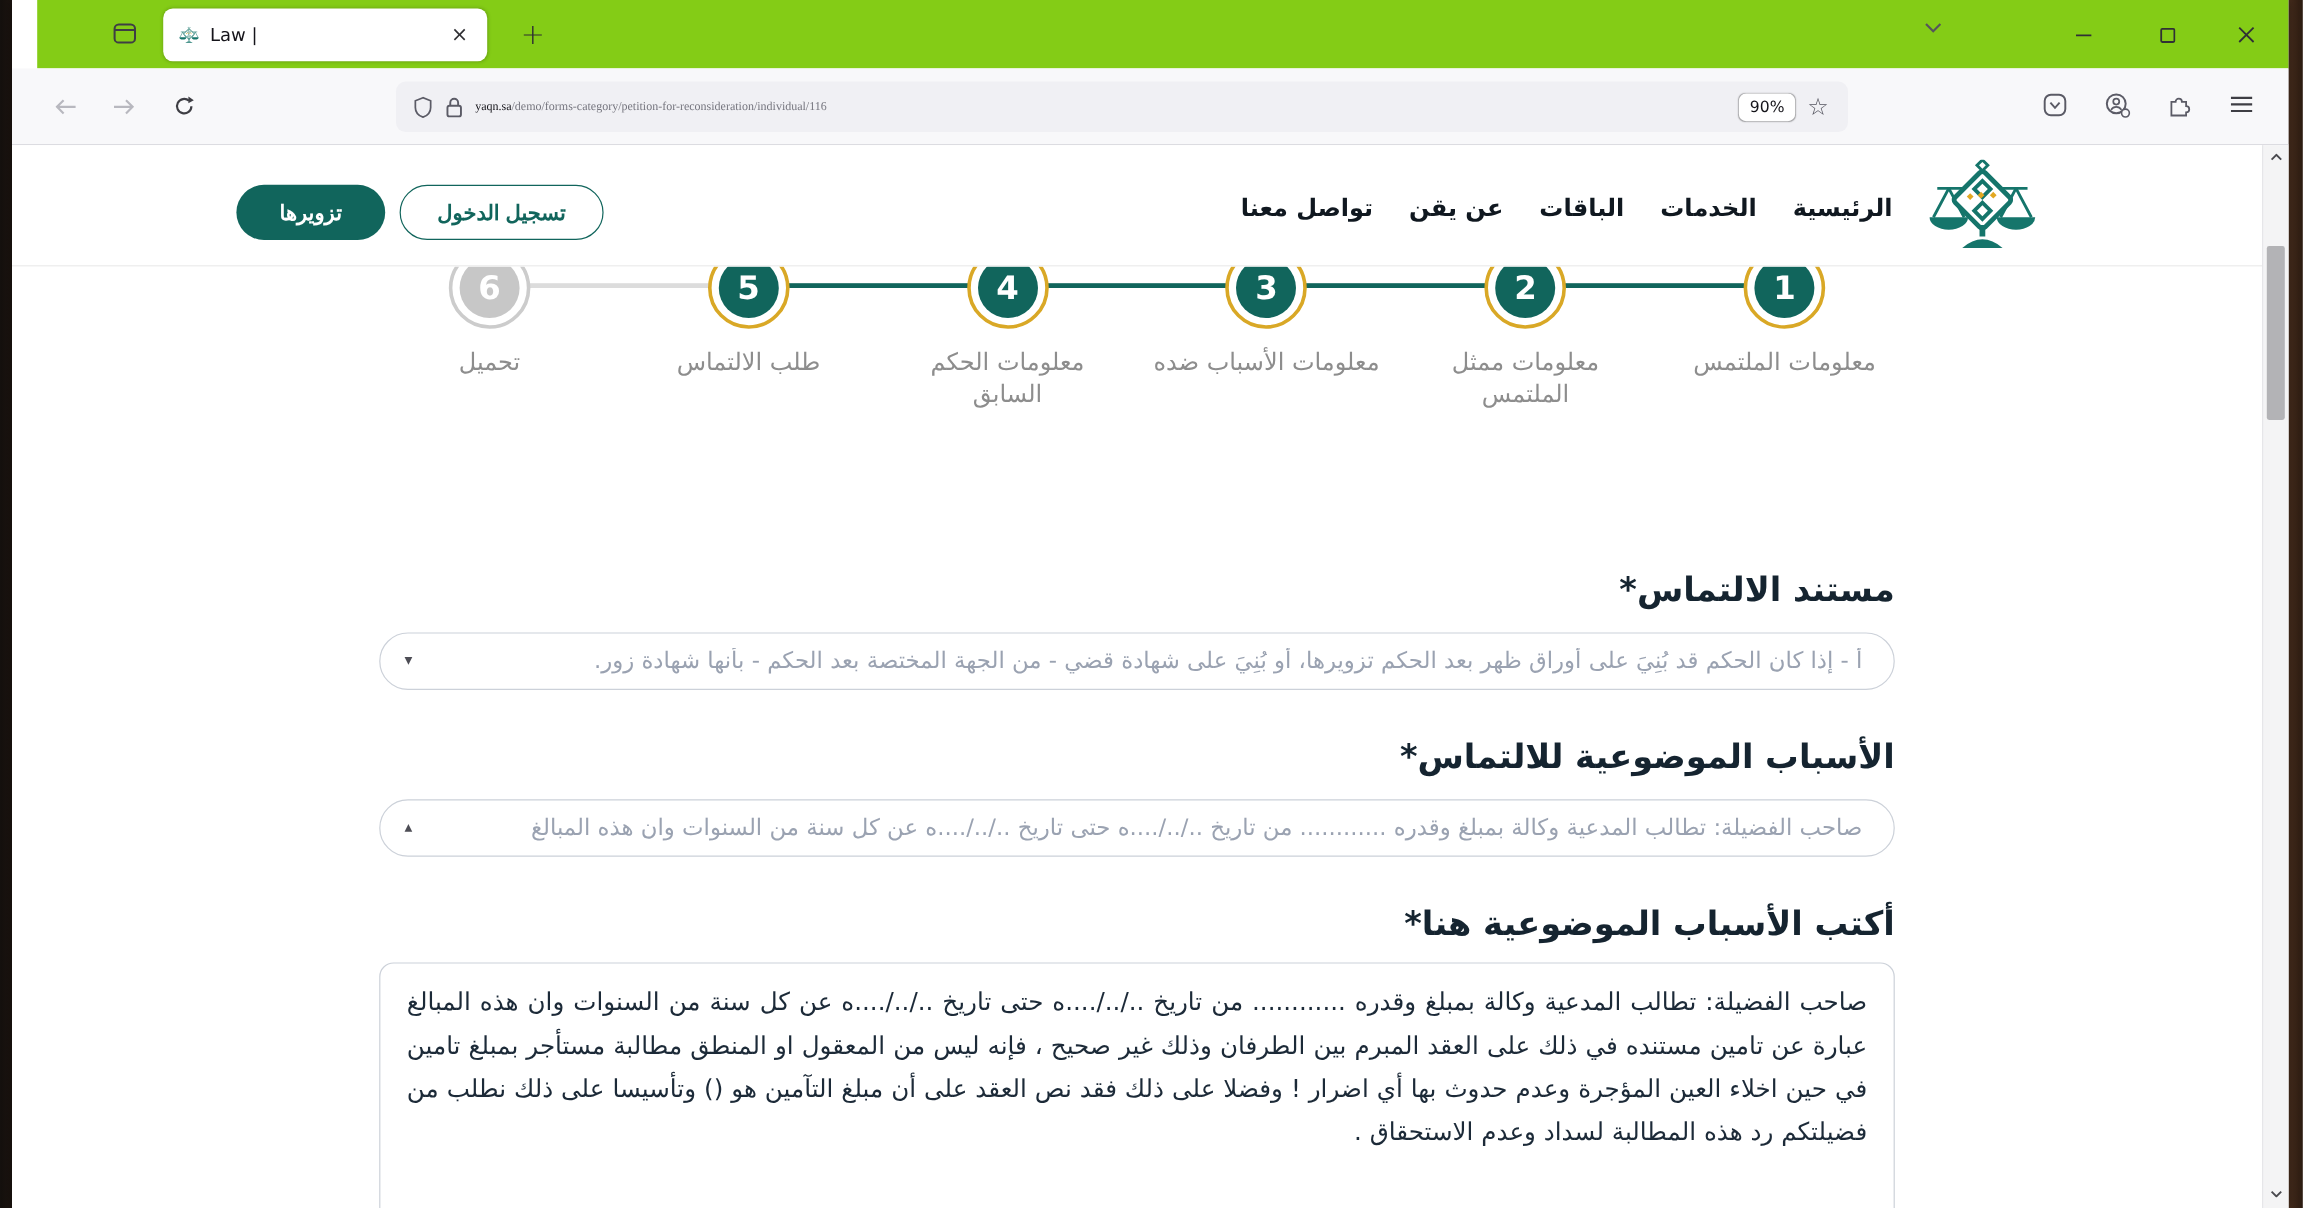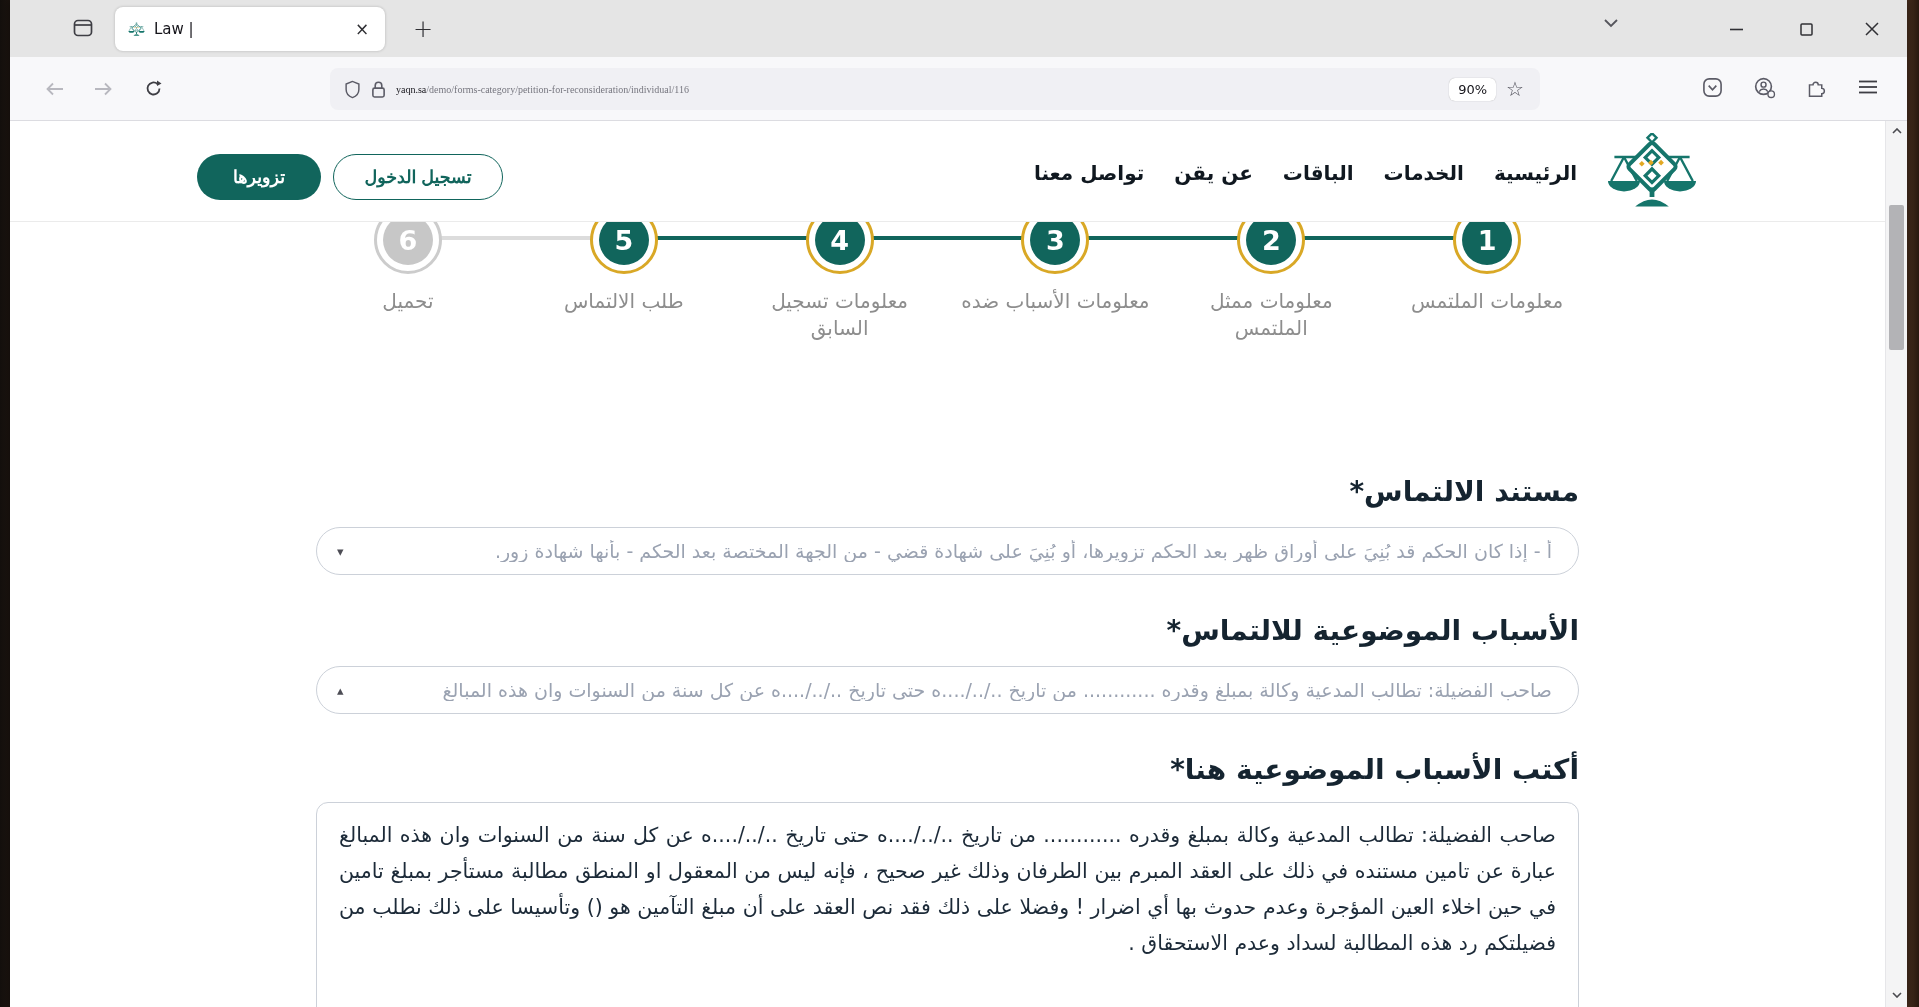--- a/index.html
+++ b/index.html
@@ -2,21 +2,21 @@
 <html lang="ar"><head>
 <meta charset="utf-8">
 <style>
   * { box-sizing: border-box; margin: 0; padding: 0; }
   html,body { width:1919px; height:1007px; overflow:hidden; font-family:"DejaVu Sans", sans-serif; }
   body { background: linear-gradient(90deg, #14100d 0%, #241812 1%, #37251a 70%, #5a3a26 99%, #2a1a10 100%); position:relative; }
 
   .window { position:absolute; left:10px; top:0; width:1897px; height:1007px; display:flex; flex-direction:column; background:#fff; box-shadow:0 0 8px rgba(0,0,0,.5); }
 
   
-  .tabbar { height:57px; background:#e5e5e5; position:relative; flex:0 0 auto; }
+  .tabbar { height:57px; background:#84cc16; position:relative; flex:0 0 auto;margin-left:21px; }
   .fview { position:absolute; left:60px; top:16px; width:26px; height:24px; display:flex; align-items:center; justify-content:center; border-radius:4px; }
   .tab { position:absolute; left:105px; top:7px; width:270px; height:44px; background:#fff; border-radius:8px; box-shadow:0 0 3px rgba(0,0,0,.22); display:flex; align-items:center; padding:0 12px; gap:8px; }
   .tab-title { font-size:15px; color:#15141a; flex:1; white-space:nowrap; overflow:hidden; }
   .tab-close { width:22px; height:22px; display:flex; align-items:center; justify-content:center; border-radius:4px; color:#2f2f33; }
   .newtab { position:absolute; left:398px; top:14px; width:30px; height:30px; display:flex; align-items:center; justify-content:center; font-size:24px; color:#2f2f33; font-weight:300; }
   .tabs-chevron { position:absolute; right:288px; top:18px; }
   .win-btn { position:absolute; top:14px; width:42px; height:30px; display:flex; align-items:center; justify-content:center; }
   .win-min { right:150px; } .win-max { right:80px; } .win-close { right:14px; }
 
   
@@ -248,21 +248,21 @@
           <div class="step">
             <div class="circle">
                 <div class="circle-in">3</div>
               </div>
             <div class="step-label">معلومات الأسباب ضده</div>
           </div>
           <div class="step">
             <div class="circle">
                 <div class="circle-in">4</div>
               </div>
-            <div class="step-label">معلومات تسجيل السابق</div>
+            <div class="step-label">معلومات الحكم السابق</div>
           </div>
           <div class="step">
             <div class="circle">
                 <div class="circle-in">5</div>
               </div>
             <div class="step-label">طلب الالتماس</div>
           </div>
           <div class="step">
             <div class="circle pending">
                 <div class="circle-in">6</div>

